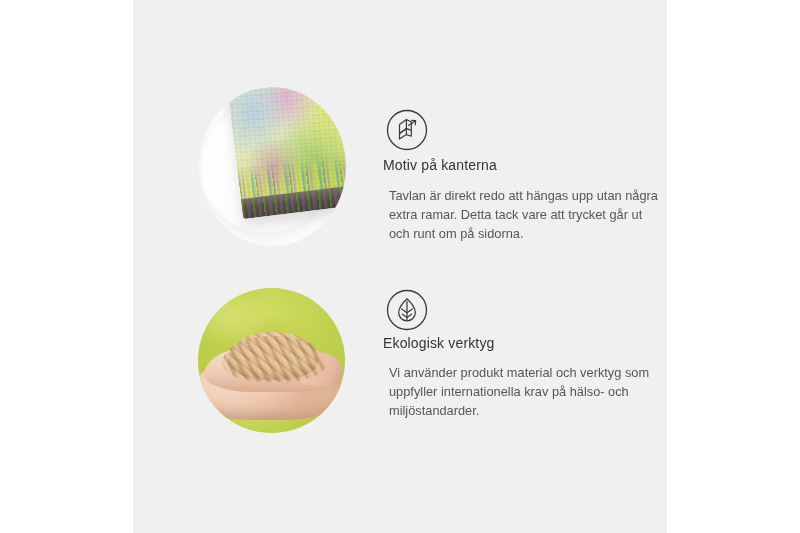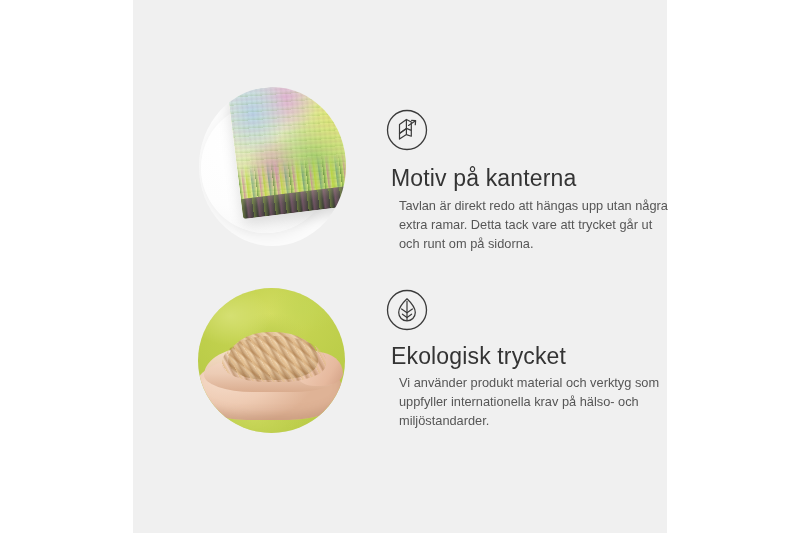--- a/index.html
+++ b/index.html
@@ -205,31 +205,31 @@
   .feature-icon {
     position: absolute;
   }
   .icon-edges { left: 386px; top: 109px; }
   .icon-leaf  { left: 386px; top: 289px; }
 
   
   .feature-heading {
     position: absolute;
     left: 383px;
-    margin: 8px;
-    font-size: 23px;
+    margin: 0;
+    font-size: 14px;
     font-weight: 400;
     color: #343434;
     letter-spacing: 0.15px;
     white-space: nowrap;
   }
   .feature-body {
     position: absolute;
     left: 383px;
-    margin: 16px;
+    margin: 6px;
     width: 272px;
     font-size: 12.8px;
     line-height: 1.5;
     color: #565656;
   }
   .heading-1 { top: 157px; }
   .body-1    { top: 180px; }
   .heading-2 { top: 335px; }
   .body-2    { top: 357px; }
 </style>
@@ -277,16 +277,16 @@
     <svg width="42" height="42" viewBox="0 0 42 42" fill="none" xmlns="http://www.w3.org/2000/svg" aria-hidden="true">
       <circle cx="21" cy="21" r="19.5" stroke="#3a3a3a" stroke-width="1.3"></circle>
       <path d="M21 9.8 C26.6 15.1 29.3 19.6 29.3 23.6 C29.3 28.3 25.6 31.8 21 31.8
                C16.4 31.8 12.7 28.3 12.7 23.6 C12.7 19.6 15.4 15.1 21 9.8 Z" stroke="#3a3a3a" stroke-width="1.25" stroke-linejoin="round" fill="none"></path>
       <path d="M21 12.4 L21 31.4" stroke="#3a3a3a" stroke-width="1.2" stroke-linecap="round"></path>
       <path d="M15.6 20.0 L21 23.8 L26.4 20.0" stroke="#3a3a3a" stroke-width="1.2" stroke-linecap="round" stroke-linejoin="round" fill="none"></path>
       <path d="M16.4 25.2 L21 28.4 L25.6 25.2" stroke="#3a3a3a" stroke-width="1.2" stroke-linecap="round" stroke-linejoin="round" fill="none"></path>
     </svg>
   </div>
 
-  <h3 class="feature-heading heading-2">Ekologisk trycket</h3>
+  <h3 class="feature-heading heading-2">Ekologisk verktyg</h3>
   <p class="feature-body body-2">Vi använder produkt material och verktyg som uppfyller internationella krav på hälso- och miljöstandarder.</p>
 
 </div>
 
 </body></html>

